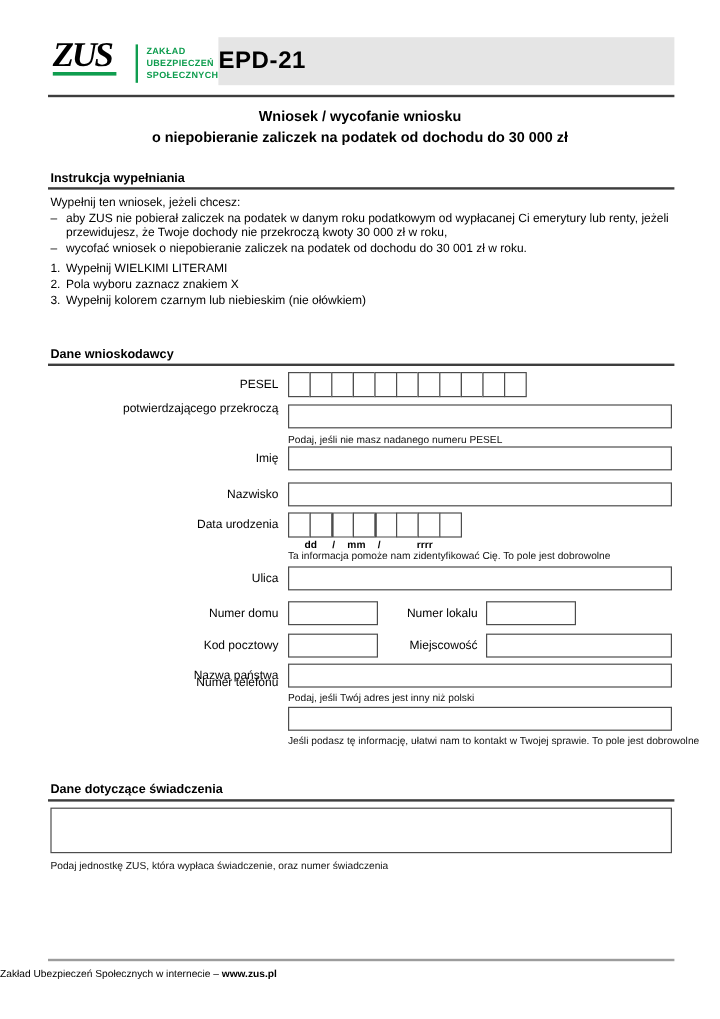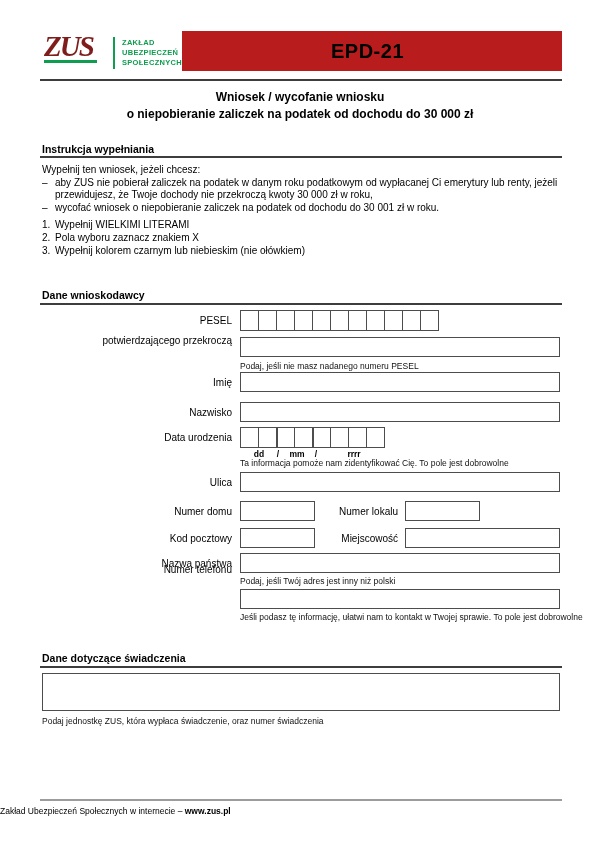--- a/index.html
+++ b/index.html
@@ -5,32 +5,32 @@
   html,body { margin:0; padding:0; background:#ffffff; }
   .page {
     position:relative; width:600px; height:849px; background:#fff;
     font-family:"Liberation Sans", sans-serif; color:#000; overflow:hidden;
   }
   
   .zus-mark {
     position:absolute; left:44px; top:32px;
     font-family:"Liberation Serif", serif;
     font-size:29px; font-weight:bold; font-style:italic;
-    color:#7f1d1d; letter-spacing:-2px; line-height:28px;
+    color:#000000; letter-spacing:-2px; line-height:28px;
     border-bottom:3px solid #0f9d4f; padding:0 4px 0 0;
   }
   .logo-sep { position:absolute; left:113px; top:37px; width:2px; height:32px; background:#0f9d4f; }
   .org-name {
     position:absolute; left:122px; top:38px;
     font-size:7.5px; font-weight:bold; color:#0f9d4f;
     line-height:10px; letter-spacing:0.3px;
   }
   .code-banner {
     position:absolute; left:182px; top:31px; width:380px; height:40px;
-    background:#b91c1c; text-align:center;
+    background:#e5e5e5; text-align:left;
   }
   .code-banner .code {
     font-size:20px; font-weight:bold; line-height:40px; padding-right:9px; letter-spacing:0.5px;
   }
   .rule-dark { position:absolute; left:40px; width:522px; height:2px; background:#3d3d3d; }
   .rule-gray { position:absolute; left:40px; width:522px; height:2px; background:#9c9c9c; }
 
   .form-title { position:absolute; left:0; right:0; top:89px; text-align:center;
     font-size:12px; font-weight:bold; line-height:17px; }
 

